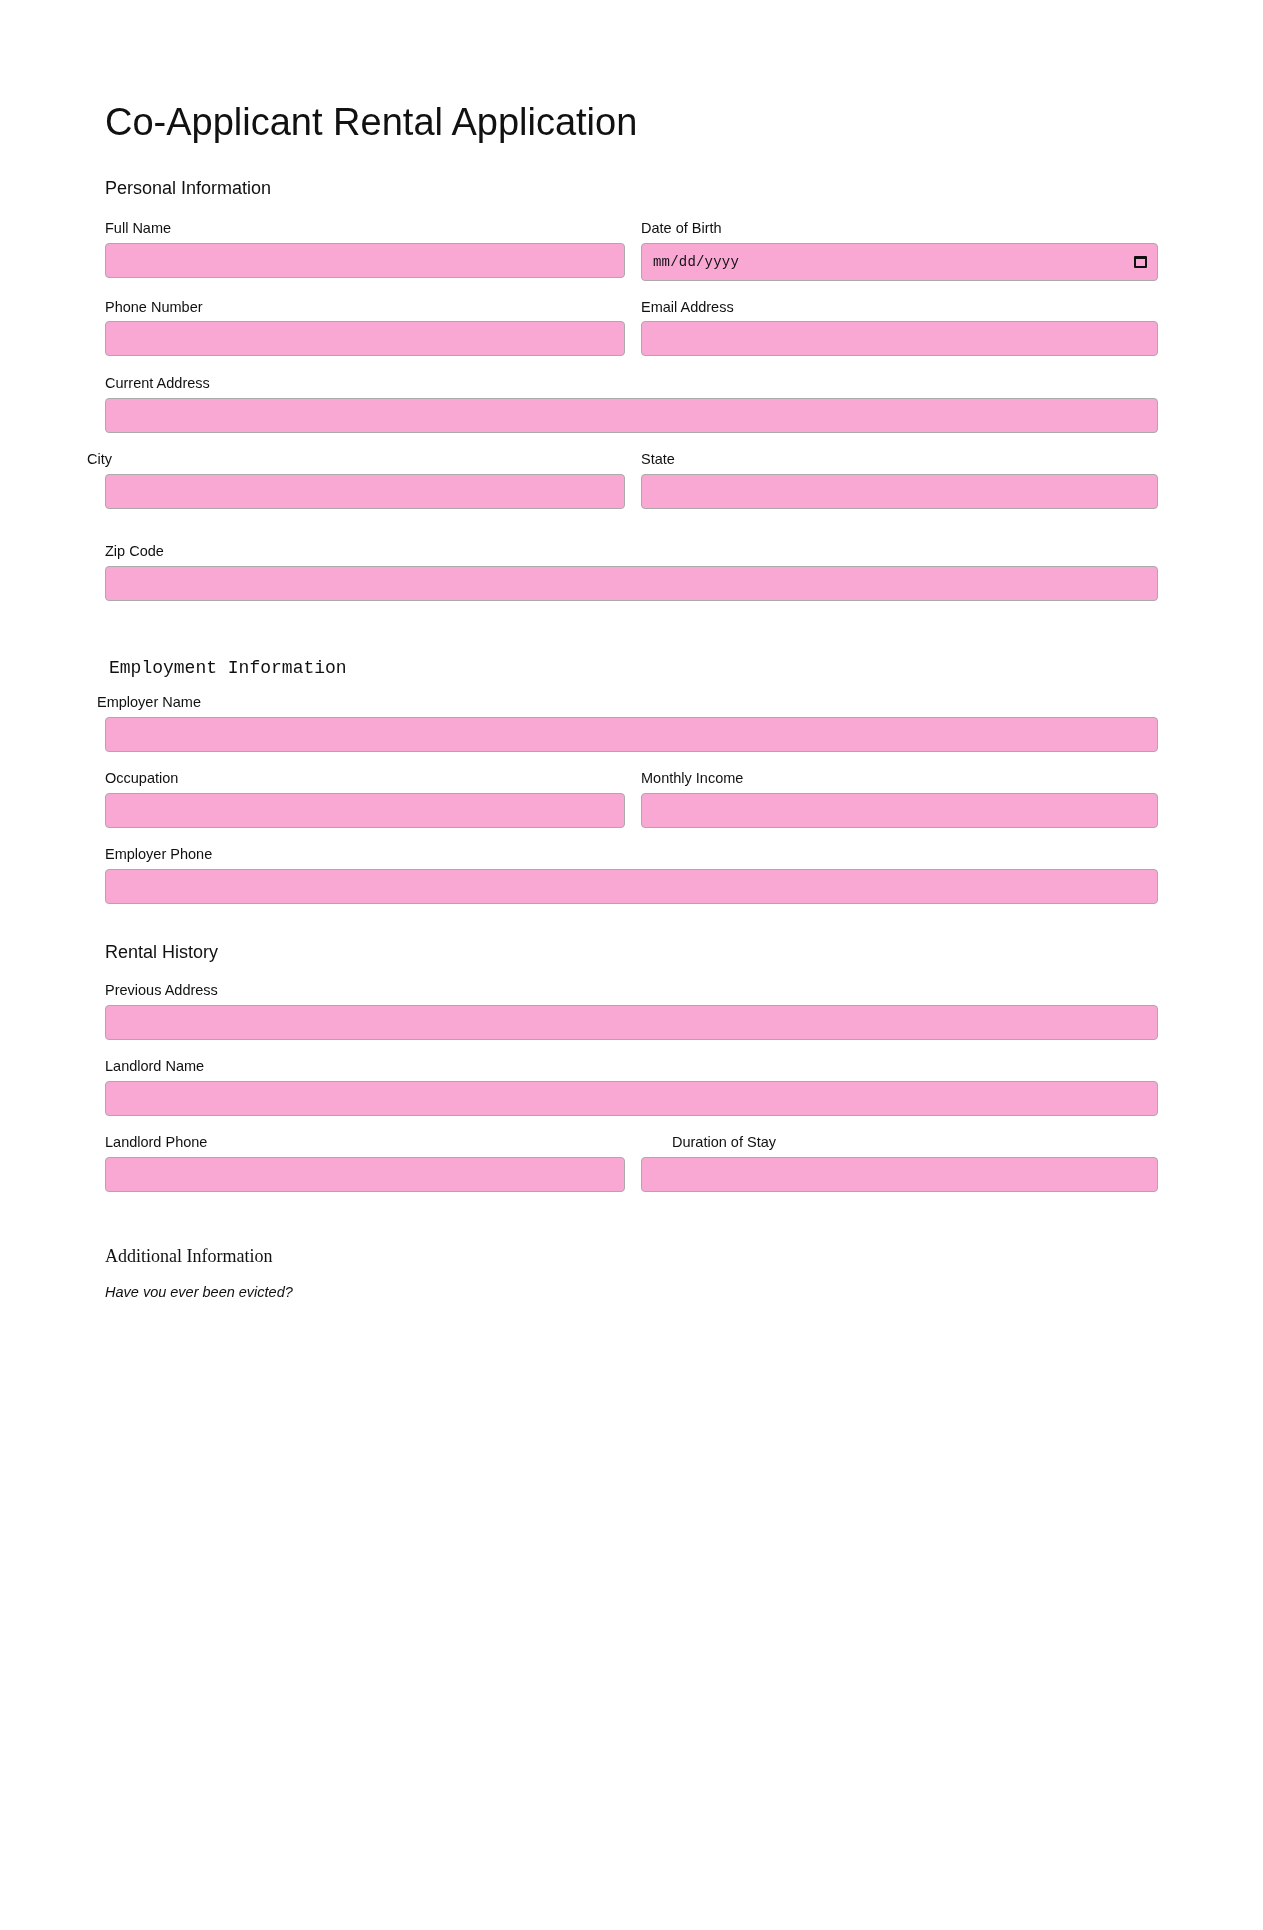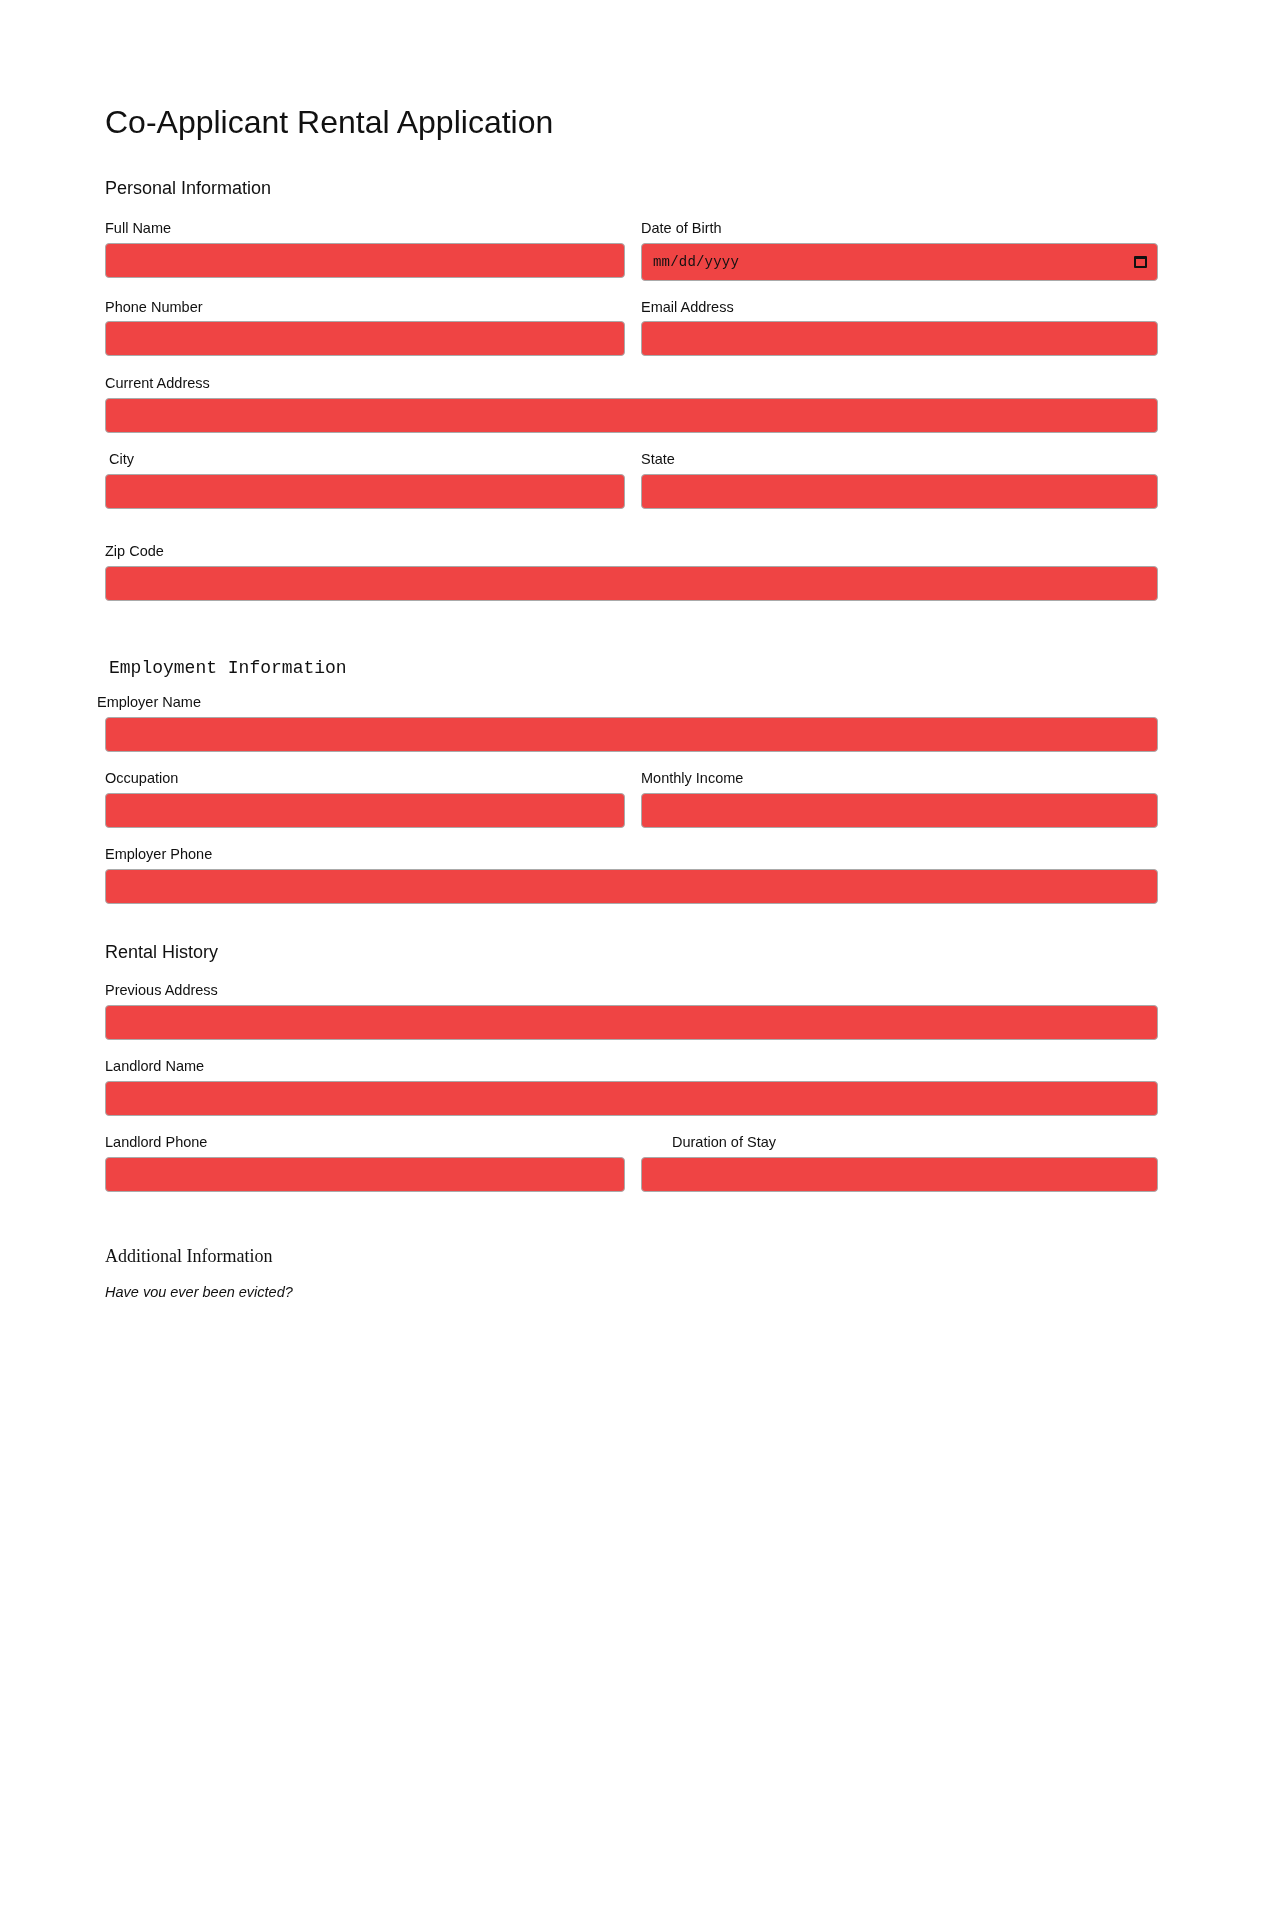--- a/index.html
+++ b/index.html
@@ -1,23 +1,23 @@
 <!DOCTYPE html>
 <html><head>
   <meta charset="utf-8">
   <style>
     html, body { margin: 0; padding: 0; background: #ffffff; }
     body { width: 1263px; height: 1930px; position: relative; overflow: hidden;
       font-family: "Liberation Sans", sans-serif; color: #111111; }
     .abs { position: absolute; }
-    .h1 { font-size: 32px; font-weight: normal; line-height: 38px; left: 105px; white-space: nowrap; }
+    .h1 { font-size: 38px; font-weight: normal; line-height: 38px; left: 105px; white-space: nowrap; }
     .h2 { font-size: 18px; font-weight: normal; line-height: 28px; left: 105px; white-space: nowrap; }
     .lbl { font-size: 14.5px; line-height: 18px; white-space: nowrap; color: #111; }
     .inp { box-sizing: border-box; height: 35px; border: 1px solid #aaaaaa; border-radius: 4px;
-      background: #ef4444; padding: 0 10px; font-family: "Liberation Sans", sans-serif; font-size: 14px; outline: none; }
+      background: #f9a8d4; padding: 0 10px; font-family: "Liberation Sans", sans-serif; font-size: 14px; outline: none; }
     .date { height: 38px; display: flex; align-items: center; justify-content: space-between; padding: 0 10px 0 11px; }
     .date .ph { font-family: "Liberation Mono", monospace; font-size: 14px; color: #111; letter-spacing: 0.2px; }
     .cal { width: 13px; height: 12px; border: 2px solid #111; border-top-width: 3px; box-sizing: border-box; border-radius: 1px; position: relative; }
     .clip { overflow: hidden; height: 14px; }
   </style>
 </head>
 <body>
 
 <h1 class="abs h1" style="top:103px; margin:0;">Co-Applicant Rental Application</h1>
 
@@ -34,21 +34,21 @@
 
 <label class="abs lbl" style="left:105px; top:298px;">Phone Number</label>
 <input class="abs inp" style="left: 105px; top: 321px; width: 520px;" type="text">
 
 <label class="abs lbl" style="left:641px; top:298px;">Email Address</label>
 <input class="abs inp" style="left: 641px; top: 321px; width: 517px;" type="text">
 
 <label class="abs lbl" style="left:105px; top:374px;">Current Address</label>
 <input class="abs inp" style="left: 105px; top: 398px; width: 1053px;" type="text">
 
-<label class="abs lbl" style="left:109px; top:450px;">City</label>
+<label class="abs lbl" style="left:87px; top:450px;">City</label>
 <input class="abs inp" style="left: 105px; top: 474px; width: 520px;" type="text">
 
 <label class="abs lbl" style="left:641px; top:450px;">State</label>
 <input class="abs inp" style="left: 641px; top: 474px; width: 517px;" type="text">
 
 <label class="abs lbl" style="left:105px; top:542px;">Zip Code</label>
 <input class="abs inp" style="left: 105px; top: 566px; width: 1053px;" type="text">
 
 <h2 class="abs h2" style="top:650px; margin:4px;font-family:Liberation Mono, monospace;">Employment Information</h2>
 

